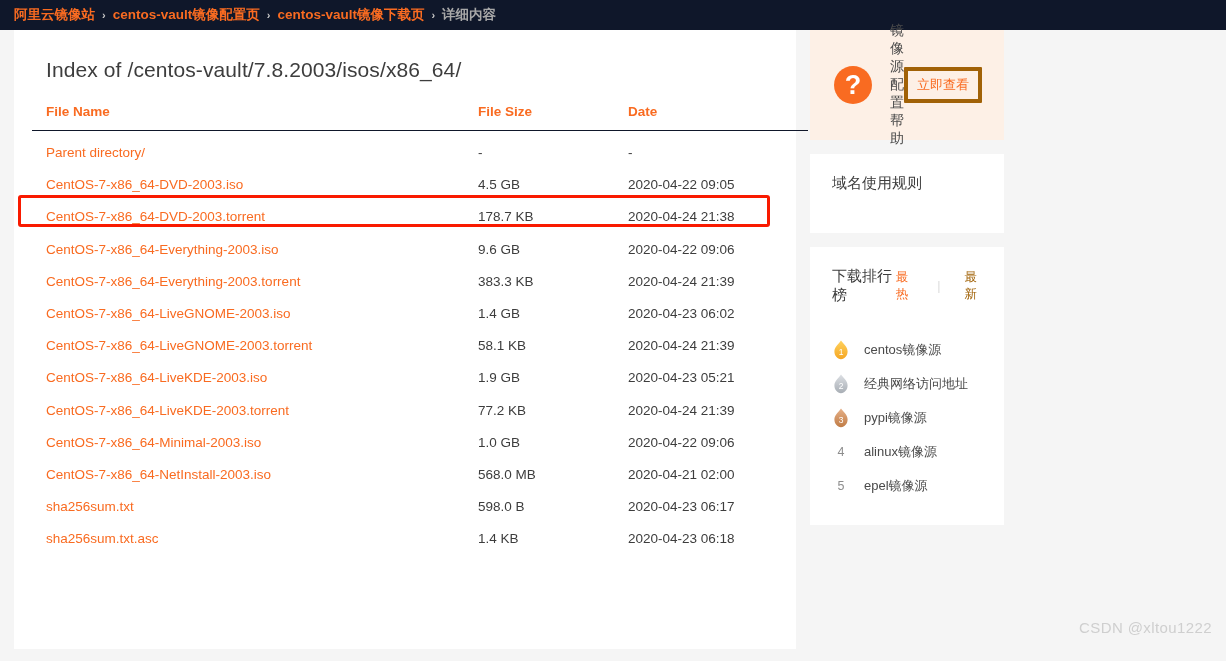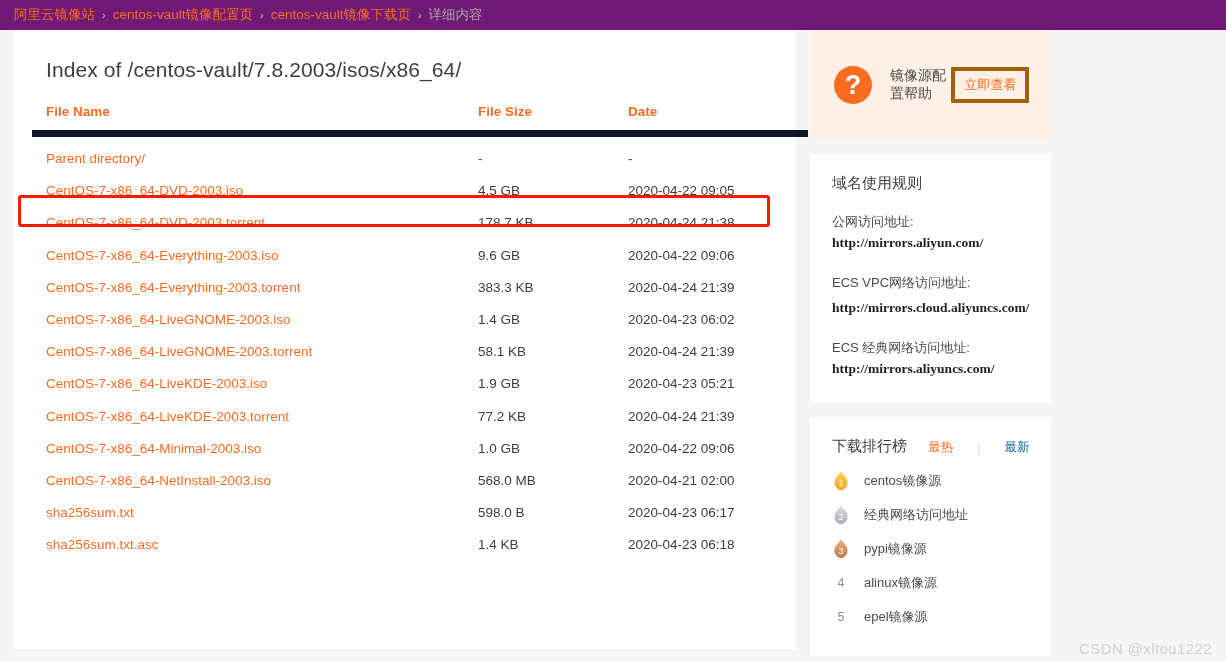--- a/index.html
+++ b/index.html
@@ -17,21 +17,22 @@
     position: relative;
   }
 
   
   .breadcrumb {
     height: 30px;
     display: flex;
     align-items: center;
     padding: 0 0 0 14px;
     font-size: 13.5px;
-    background: #701a75;
+    background: #0f172a;
+    font-weight: bold;
   }
   .crumb-link {
     color: #f96b21;
     text-decoration: none;
     white-space: nowrap;
   }
   .crumb-current {
     color: #a8a8a8;
     white-space: nowrap;
   }
@@ -79,21 +80,21 @@
     width: 100%;
     border-collapse: collapse;
     table-layout: fixed;
   }
   table.file-table th {
     text-align: left;
     font-size: 13.5px;
     font-weight: bold;
     color: #f96b21;
     padding: 0 0 11px 0;
-    border-bottom: 7px solid #0f172a;
+    border-bottom: 1px solid #0f172a;
   }
   table.file-table th.c-name { width: 432px; padding-left: 14px; }
   table.file-table th.c-size { width: 150px; }
   table.file-table th.c-date { width: 180px; }
 
   table.file-table td {
     padding: 8.6px 0 8.6px 0;
     font-size: 13.5px;
     vertical-align: middle;
     white-space: nowrap;
@@ -184,30 +185,30 @@
     font-family: "Liberation Serif", "DejaVu Serif", serif;
     font-size: 13.5px;
   }
   .rule-url.block { display: block; margin-top: 4px; }
 
   
   .rank-head {
     display: flex;
     align-items: baseline;
     justify-content: space-between;
-    margin-bottom: 8px;
+    margin-bottom: 28px;
   }
   .rank-tabs {
     font-size: 12.5px;
     display: flex;
     align-items: center;
     gap: 24px;
   }
   .rank-tab.active { color: #f96b21; }
-  .rank-tab.idle { color: #0369a1; }
+  .rank-tab.idle { color: #a16207; }
   .rank-tab-sep { color: #dcdcdc; }
   .rank-list { list-style: none; margin: 0; padding: 0; }
   .rank-item {
     display: flex;
     align-items: center;
     height: 34px;
     font-size: 13px;
     color: #4a4a4a;
   }
   .rank-badge {
@@ -224,21 +225,21 @@
     margin-right: 14px;
     text-align: center;
     color: #8d8d8d;
     font-size: 12.5px;
   }
 
   
   .watermark {
     position: absolute;
     right: 14px;
-    bottom: 4px;
+    bottom: 25px;
     font-size: 15px;
     color: #cfcfcf;
     letter-spacing: .4px;
     z-index: 9;
     pointer-events: none;
   }
 </style>
 </head>
 <body>
 
@@ -340,25 +341,20 @@
   <div class="sidebar">
 
     <div class="help-card">
       <div class="qmark">?</div>
       <div class="help-text">镜像源配置帮助</div>
       <button class="help-btn">立即查看</button>
     </div>
 
     <div class="side-card">
       <div class="side-title">域名使用规则</div>
-      <div id="rule-lines">
-          <div class="rule-line"><span>公网访问地址:</span> <span class="rule-url">http://mirrors.aliyun.com/</span></div>
-          <div class="rule-line"><span>ECS VPC网络访问地址:</span><span class="rule-url block">http://mirrors.cloud.aliyuncs.com/</span></div>
-          <div class="rule-line"><span>ECS 经典网络访问地址:</span> <span class="rule-url">http://mirrors.aliyuncs.com/</span></div>
-        </div>
     </div>
 
     <div class="side-card">
       <div class="rank-head">
         <div class="side-title" style="margin:0">下载排行榜</div>
         <div class="rank-tabs">
           <span class="rank-tab active">最热</span>
           <span class="rank-tab-sep">|</span>
           <span class="rank-tab idle">最新</span>
         </div>

